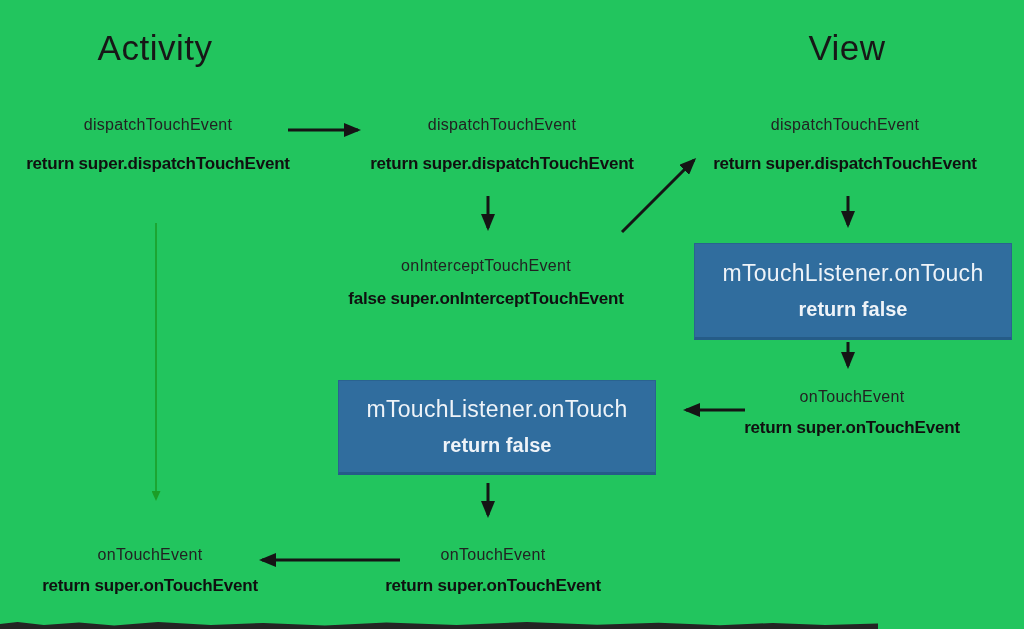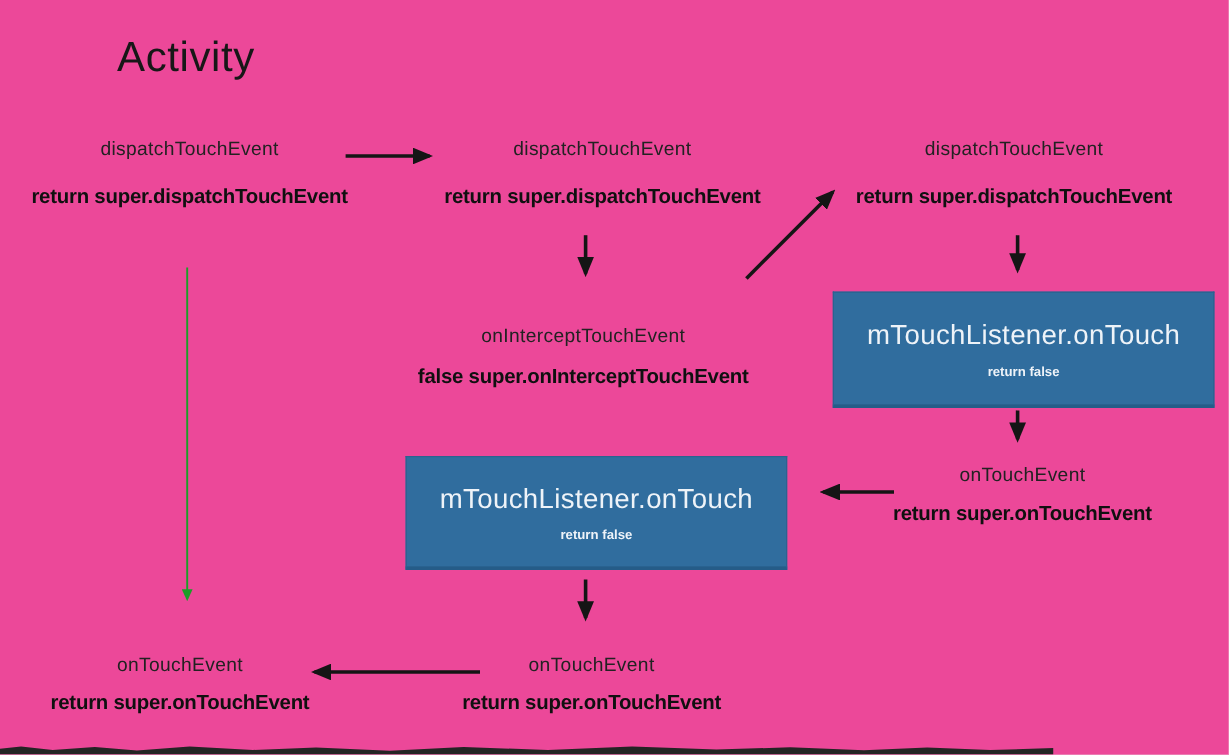--- a/index.html
+++ b/index.html
@@ -3,21 +3,21 @@
 <meta charset="utf-8">
 <style>
   html,body{margin:0;padding:0;}
   body{
     font-family:"Liberation Sans","DejaVu Sans",sans-serif;
     background:#e9e9e9;
   }
   .canvas{
     position:relative;
     width:1024px;height:629px;
-    background:#ec4899;
+    background:#22c55e;
     overflow:hidden;
   }
   .hdr{
     position:absolute;
     transform:translateX(-50%);
     font-size:35px;
     font-weight:300;
     letter-spacing:.5px;
     color:#171717;
     white-space:nowrap;
@@ -57,21 +57,21 @@
     text-align:center;
     white-space:nowrap;
   }
   .bluebox .lbl{
     font-size:23px;
     font-weight:400;
     letter-spacing:.3px;
     color:#eef3f8;
   }
   .bluebox .note{
-    font-size:11px;
+    font-size:20px;
     font-weight:700;
     color:#eef3f8;
   }
   .arrows{
     position:absolute;
     left:0;top:0;
     pointer-events:none;
   }
   .edge-strip{
     position:absolute;
@@ -80,35 +80,36 @@
     background:#242424;
     clip-path:polygon(0 100%,0 45%,2% 22%,5% 55%,9% 28%,13% 60%,18% 22%,24% 55%,30% 33%,37% 62%,44% 28%,52% 55%,60% 22%,68% 52%,75% 30%,82% 58%,88% 33%,94% 55%,100% 38%,100% 100%);
   }
 </style>
 </head>
 <body>
 
 <div class="canvas">
 
   <div class="hdr" style="left:155px;top:28px;">Activity</div>
+  <div class="hdr" style="left:847px;top:28px;">View</div>
 
   <div class="node gap-lg" style="left:158px;top:116px;">
     <div class="lbl">dispatchTouchEvent</div>
     <div class="note">return super.dispatchTouchEvent</div>
   </div>
   <div class="node gap-sm" style="left:150px;top:546px;">
     <div class="lbl">onTouchEvent</div>
     <div class="note">return super.onTouchEvent</div>
   </div>
 
   <div class="node gap-lg" style="left:502px;top:116px;">
     <div class="lbl">dispatchTouchEvent</div>
     <div class="note">return super.dispatchTouchEvent</div>
   </div>
-  <div class="node gap-md" style="left:486px;top:272px;">
+  <div class="node gap-md" style="left:486px;top:257px;">
     <div class="lbl">onInterceptTouchEvent</div>
     <div class="note">false super.onInterceptTouchEvent</div>
   </div>
   <div class="bluebox" style="left:338px;top:380px;width:318px;height:95px;">
     <div class="lbl">mTouchListener.onTouch</div>
     <div class="note">return false</div>
   </div>
   <div class="node gap-sm" style="left:493px;top:546px;">
     <div class="lbl">onTouchEvent</div>
     <div class="note">return super.onTouchEvent</div>

